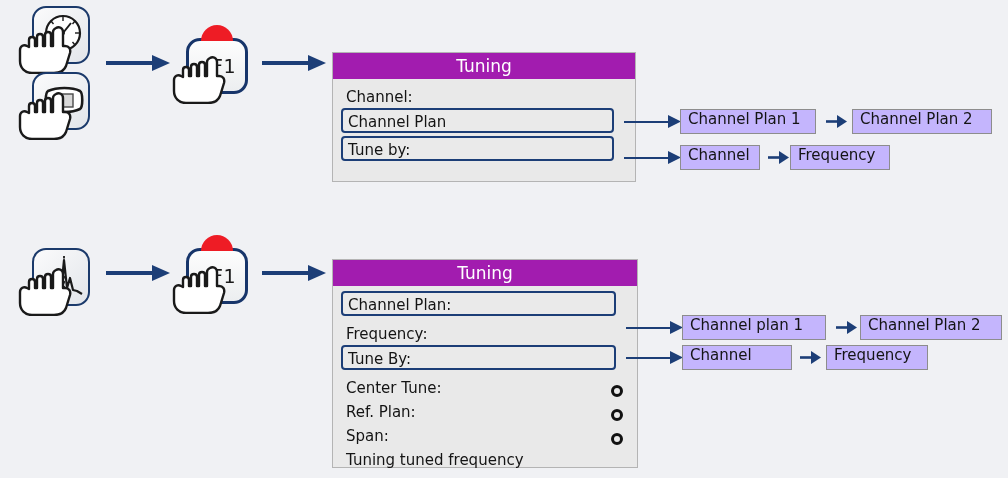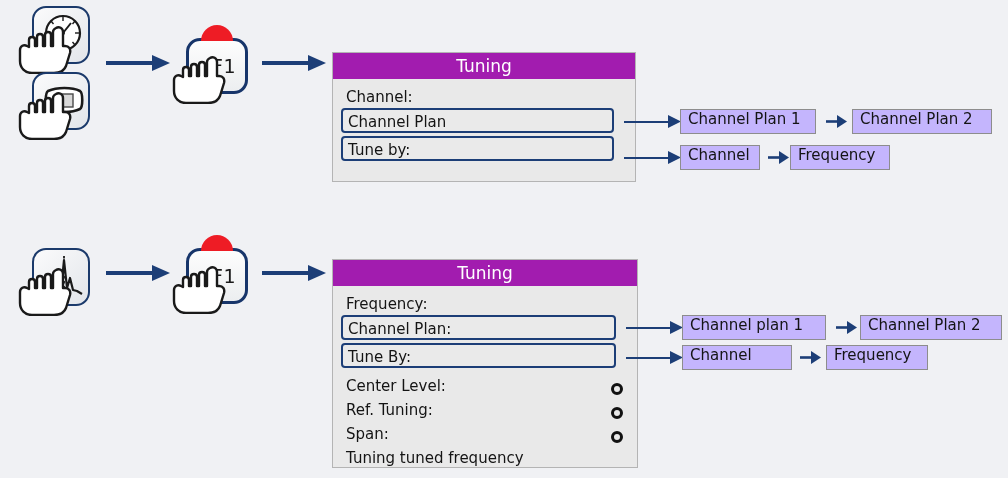--- a/index.html
+++ b/index.html
@@ -287,35 +287,35 @@
   <div class="big-arrow" style="left:262px;top:262px;">
     <svg width="66" height="22" viewBox="0 0 66 22">
       <line x1="0" y1="11" x2="48" y2="11" stroke="#1c3e77" stroke-width="4"></line>
       <polygon points="46,3 64,11 46,19" fill="#1c3e77"></polygon>
     </svg>
   </div>
 
   <div class="panel" style="left:332px;top:259px;width:306px;height:209px;">
     <div class="panel-header">Tuning</div>
     <div class="panel-body">
-      <div class="row">
-        <span>Frequency:</span>
-      </div>
       <div class="row field">
         <span>Channel Plan:</span>
       </div>
+      <div class="row">
+        <span>Frequency:</span>
+      </div>
       <div class="row field">
         <span>Tune By:</span>
       </div>
       <div class="row">
-        <span>Center Level:</span>
+        <span>Center Tune:</span>
         <span class="knob"></span>
       </div>
       <div class="row">
-        <span>Ref. Tuning:</span>
+        <span>Ref. Plan:</span>
         <span class="knob"></span>
       </div>
       <div class="row">
         <span>Span:</span>
         <span class="knob"></span>
       </div>
       <div class="row">
         <span>Tuning tuned frequency</span>
       </div>
     </div>

